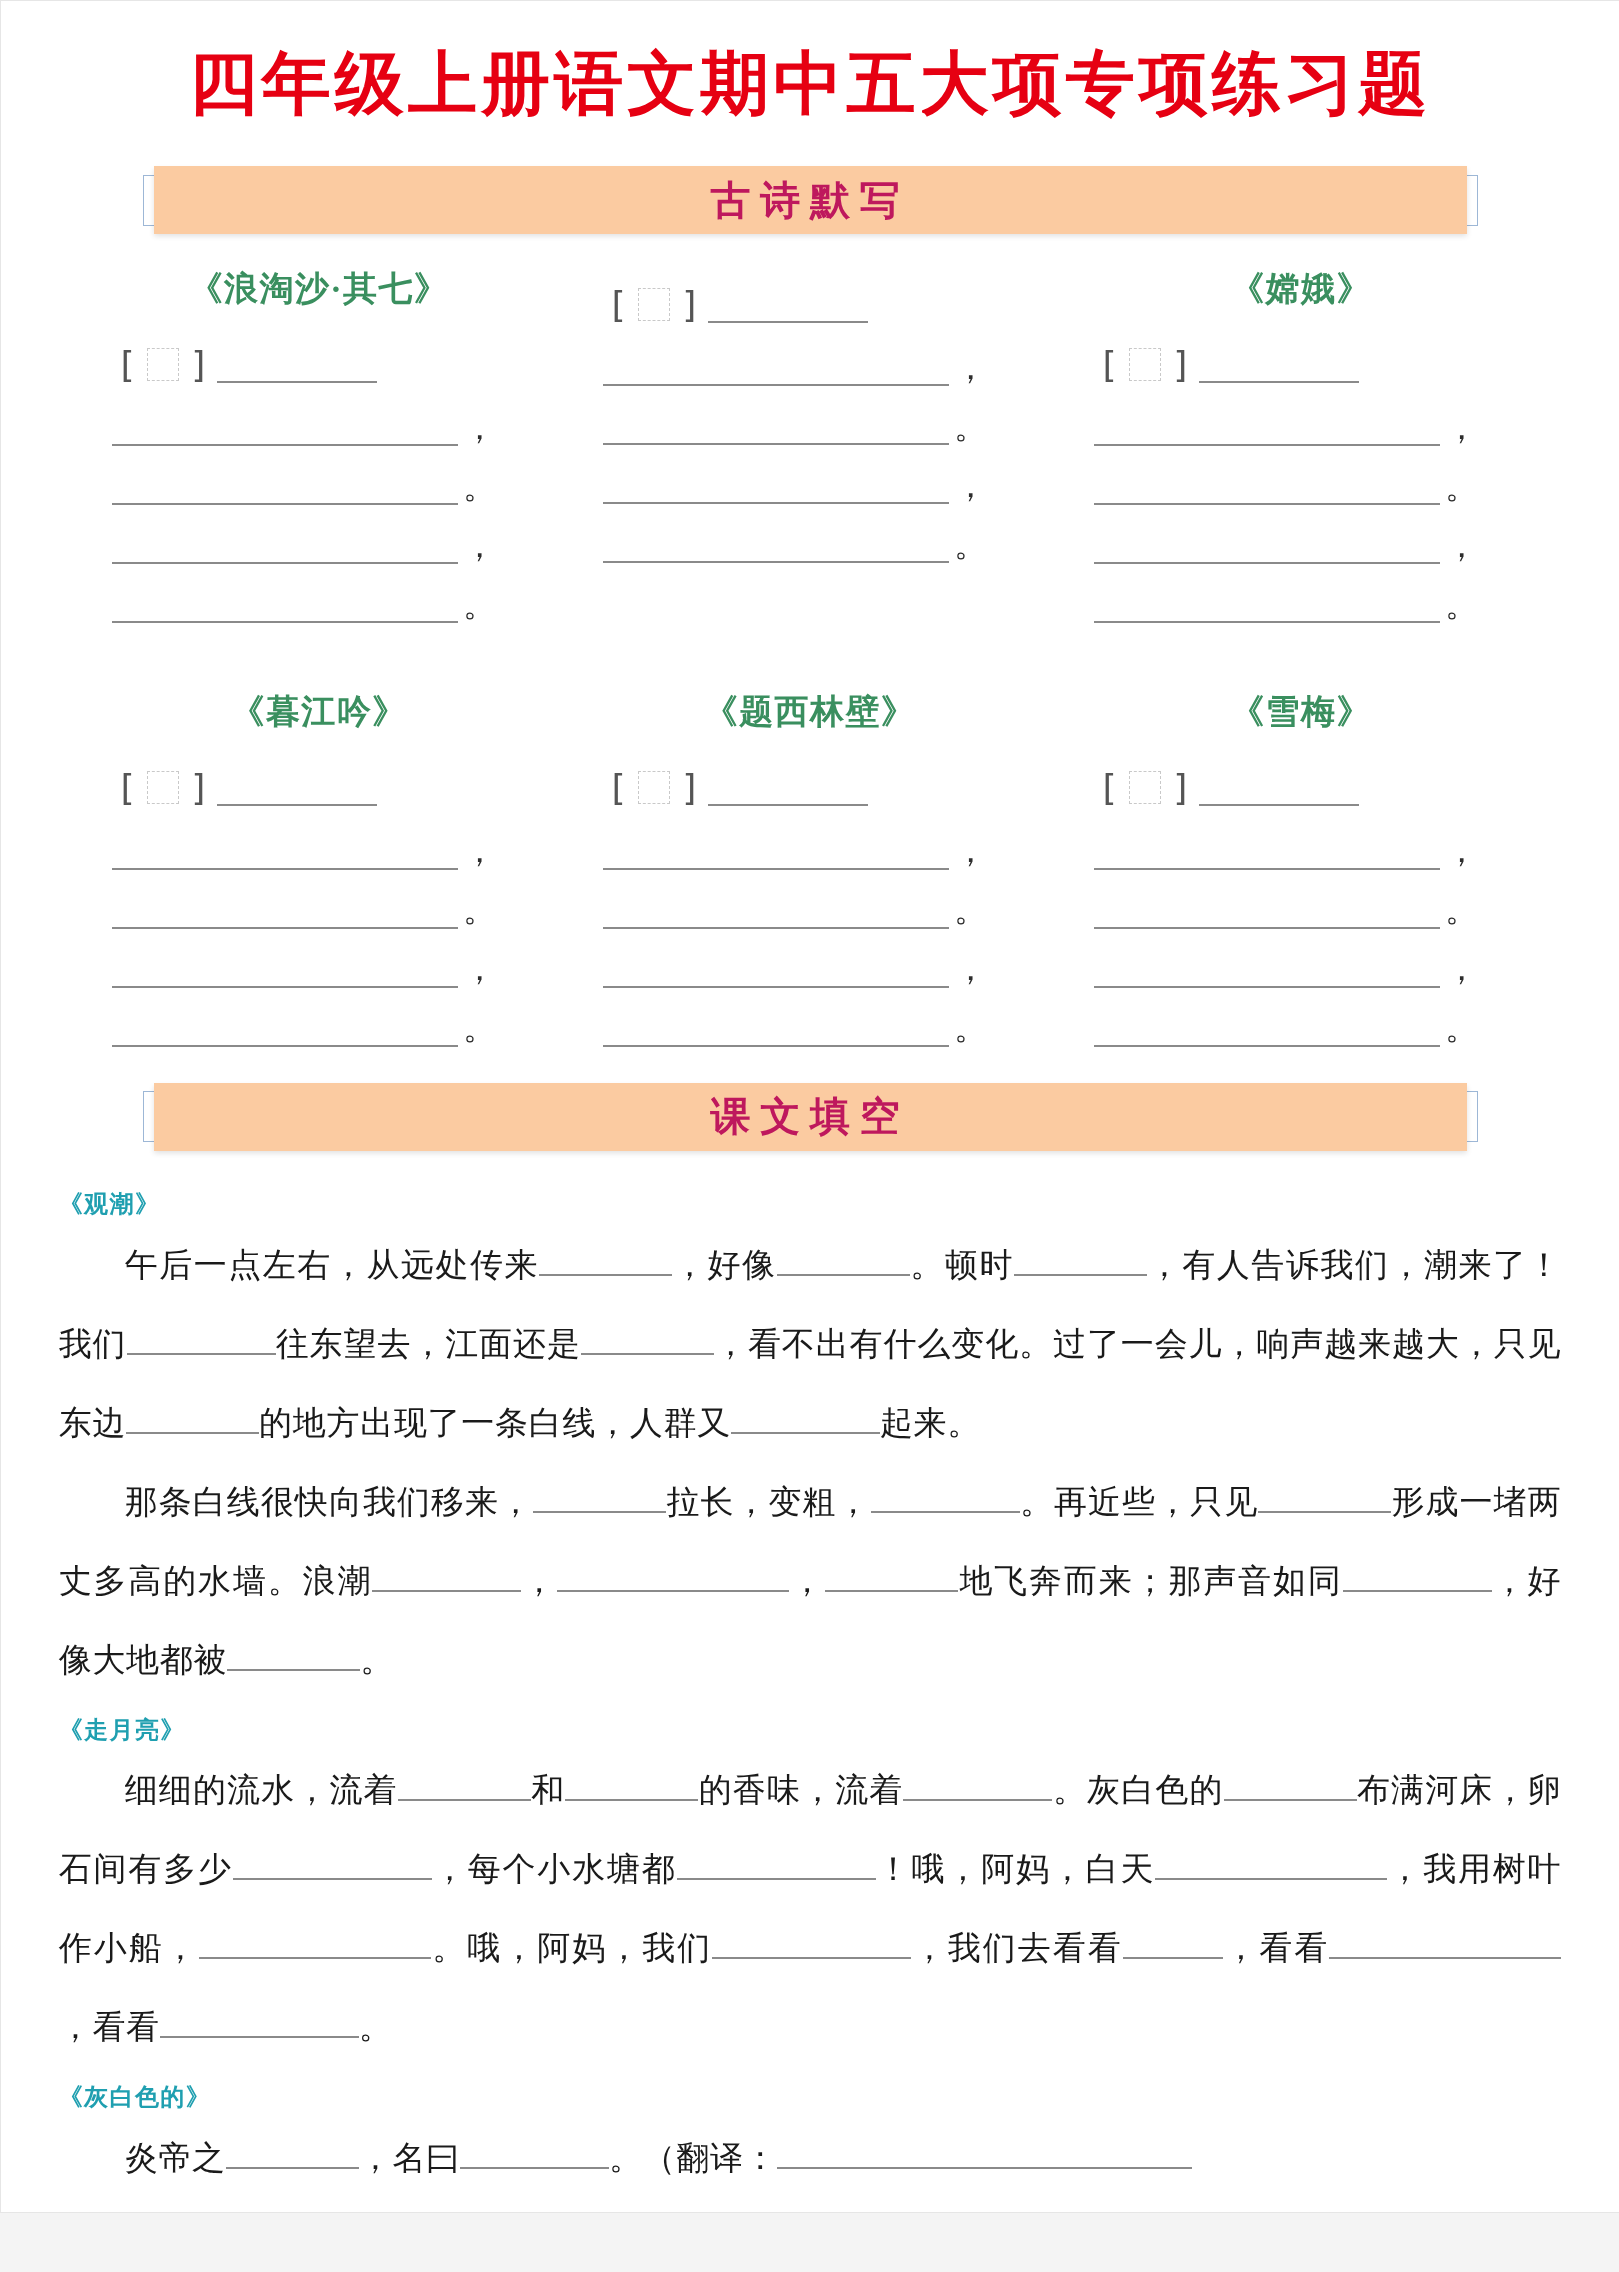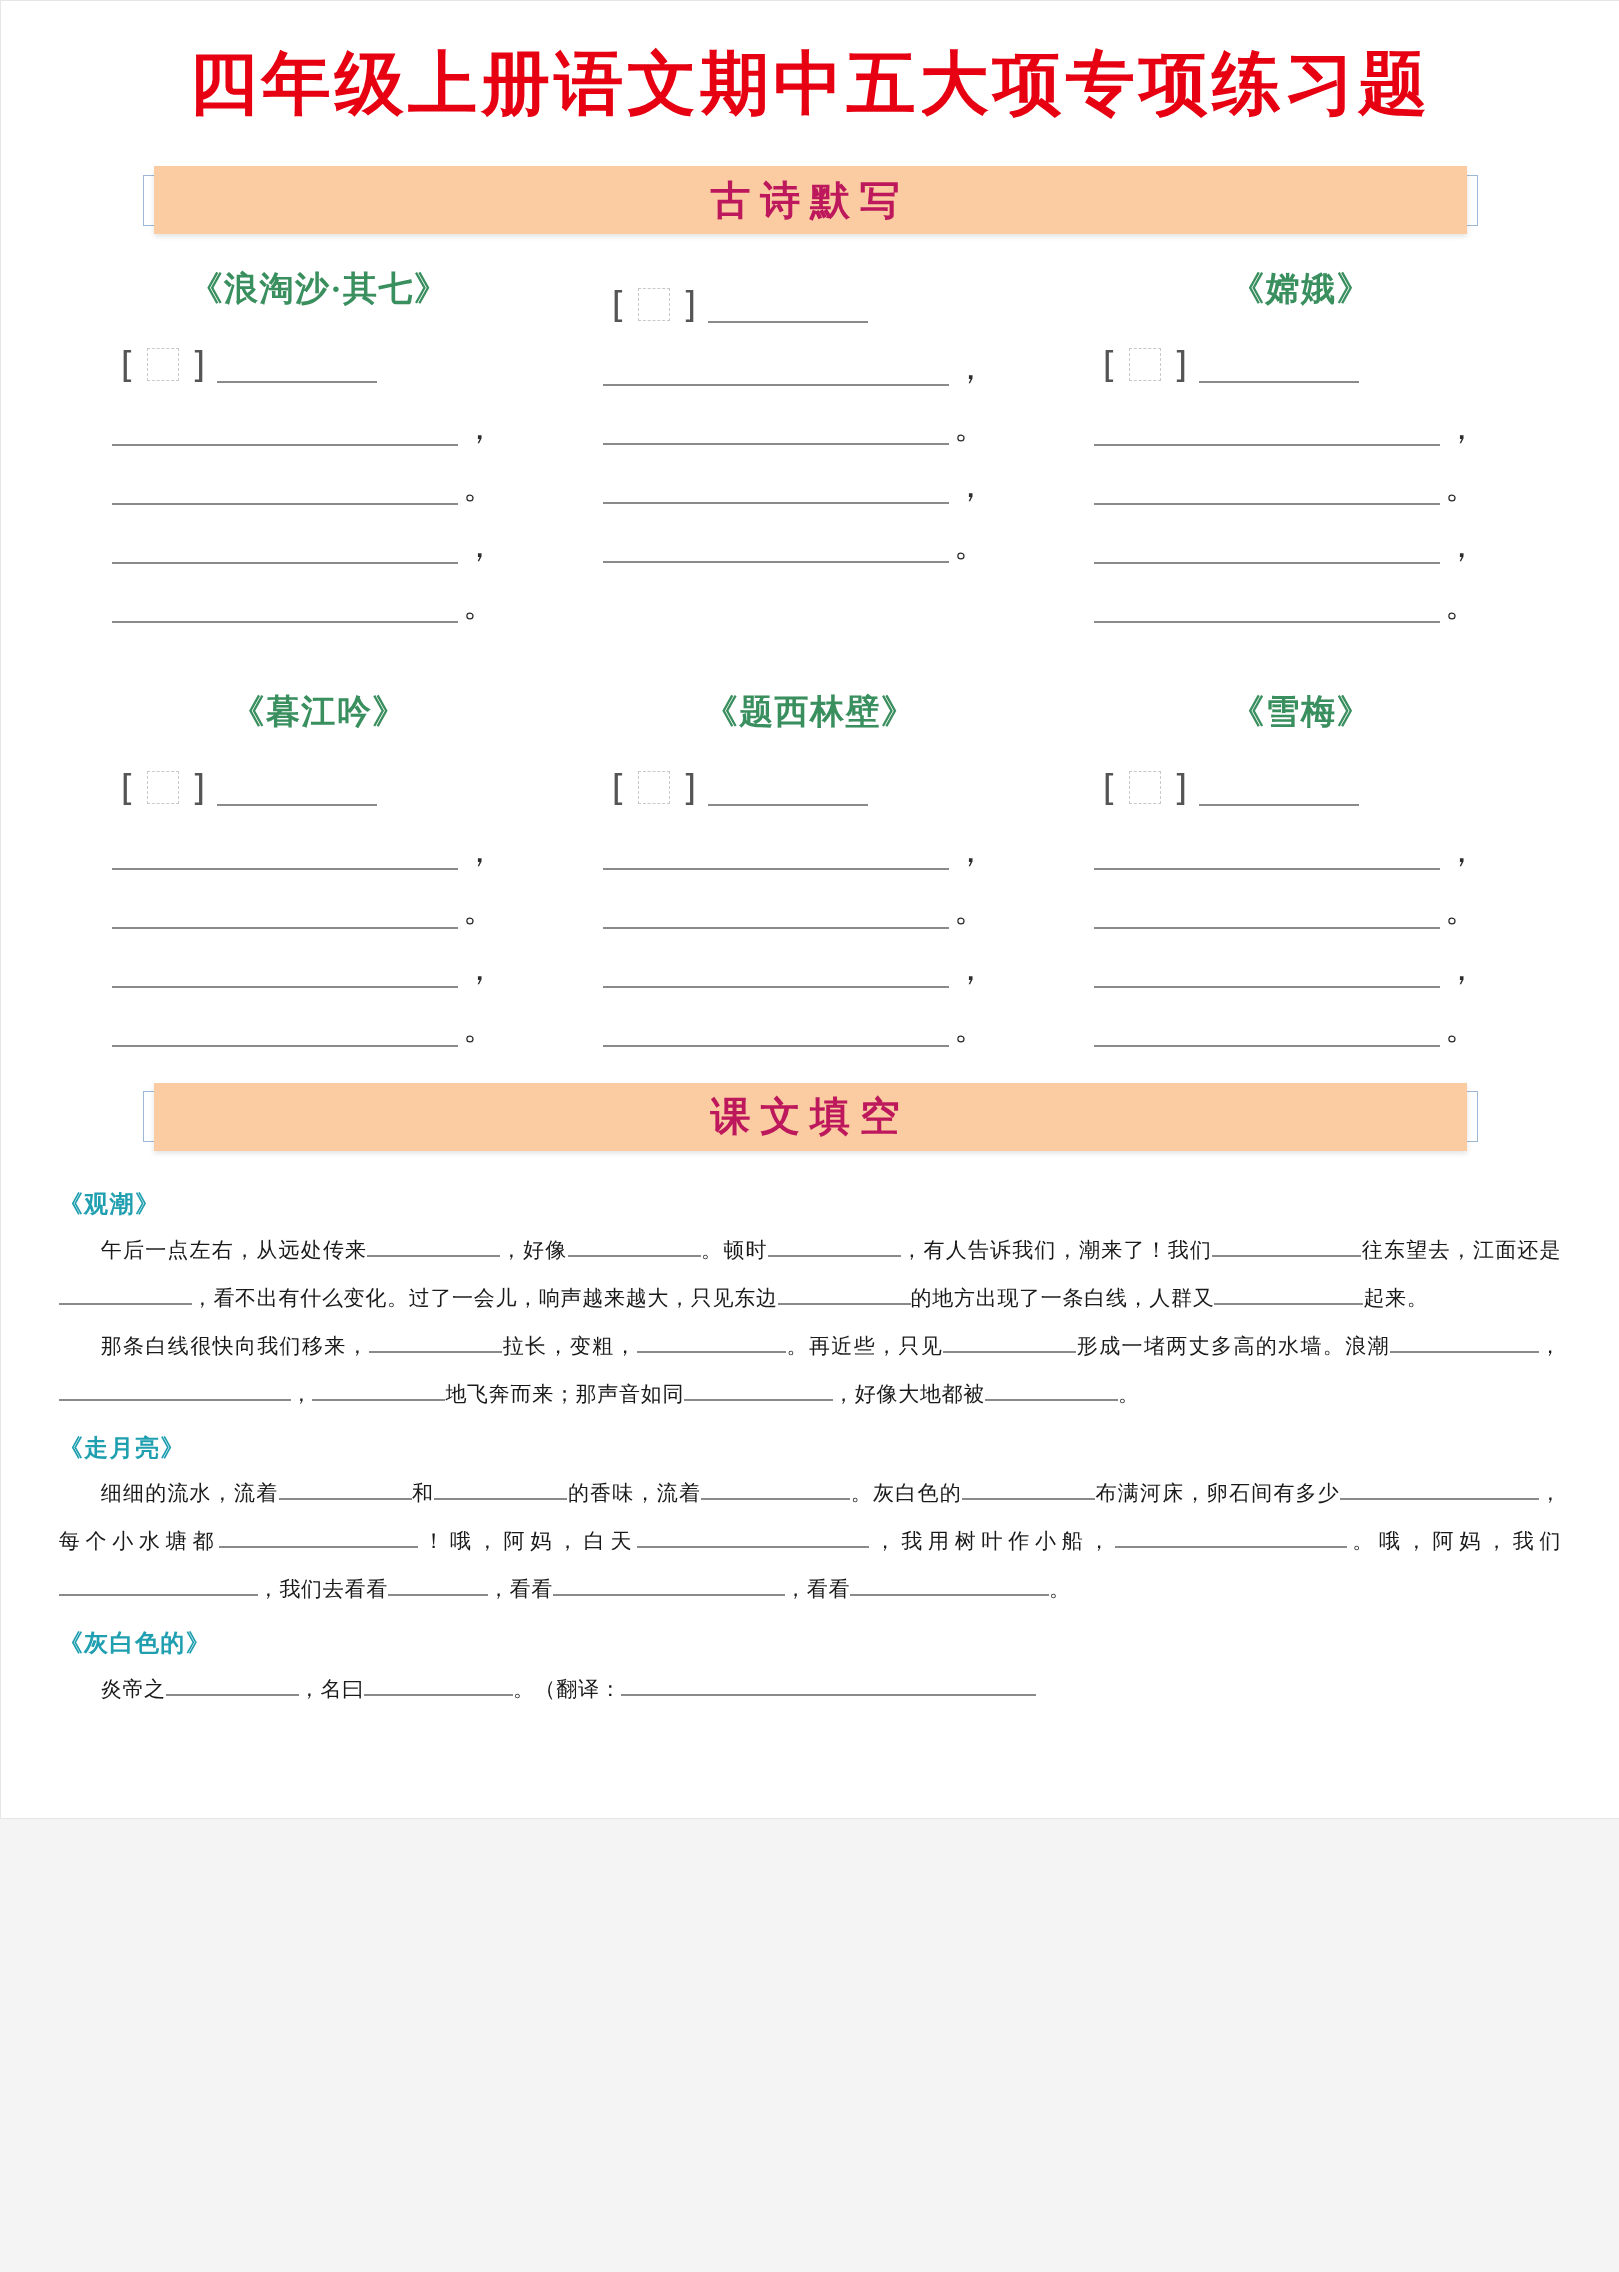--- a/index.html
+++ b/index.html
@@ -3,21 +3,21 @@
 <meta charset="utf-8">
 <style>
   * { margin:0; padding:0; box-sizing:border-box; }
   html,body { background:#f4f4f4; }
   body {
     width:1620px; height:2273px;
     font-family:"Liberation Serif","DejaVu Serif",serif;
     color:var(--text-black,#1a1a1a);
   }
   .page {
-    width:1620px; height:1819px; background:#ffffff;
+    width:1620px; height:2213px; background:#ffffff;
     border:1.4px solid #e6e6e6;
     padding:19.4px 48px 0 48px;
     overflow:hidden; position:relative;
   }
   
   .title {
     margin-top:18px;
     text-align:center;
     font-size:69px; font-weight:bold;
     color:var(--title-red,#e60012);
@@ -73,21 +73,21 @@
   .verse-punct { margin-left:5.5px; color:#2d2d2d; line-height:1.1; }
   
   #passages { padding:23.5px 9.7px 0 9.7px; }
   .passage-title {
     font-size:24px; font-weight:bold;
     color:var(--passage-title-teal,#1f9fb0);
     letter-spacing:1.4px;
     margin:14px 0 5.5px 0;
   }
   .passage-para {
-    font-size:21px; line-height:48px;
+    font-size:33px; line-height:79px;
     color:var(--text-black,#1a1a1a);
     text-indent:2em;
     text-align:justify;
     letter-spacing:0.7px;
   }
   .blank {
     display:inline-block;
     height:0.5em;
     border-bottom:2.1px solid var(--blank-line-gray,#8a8a8a);
   }

